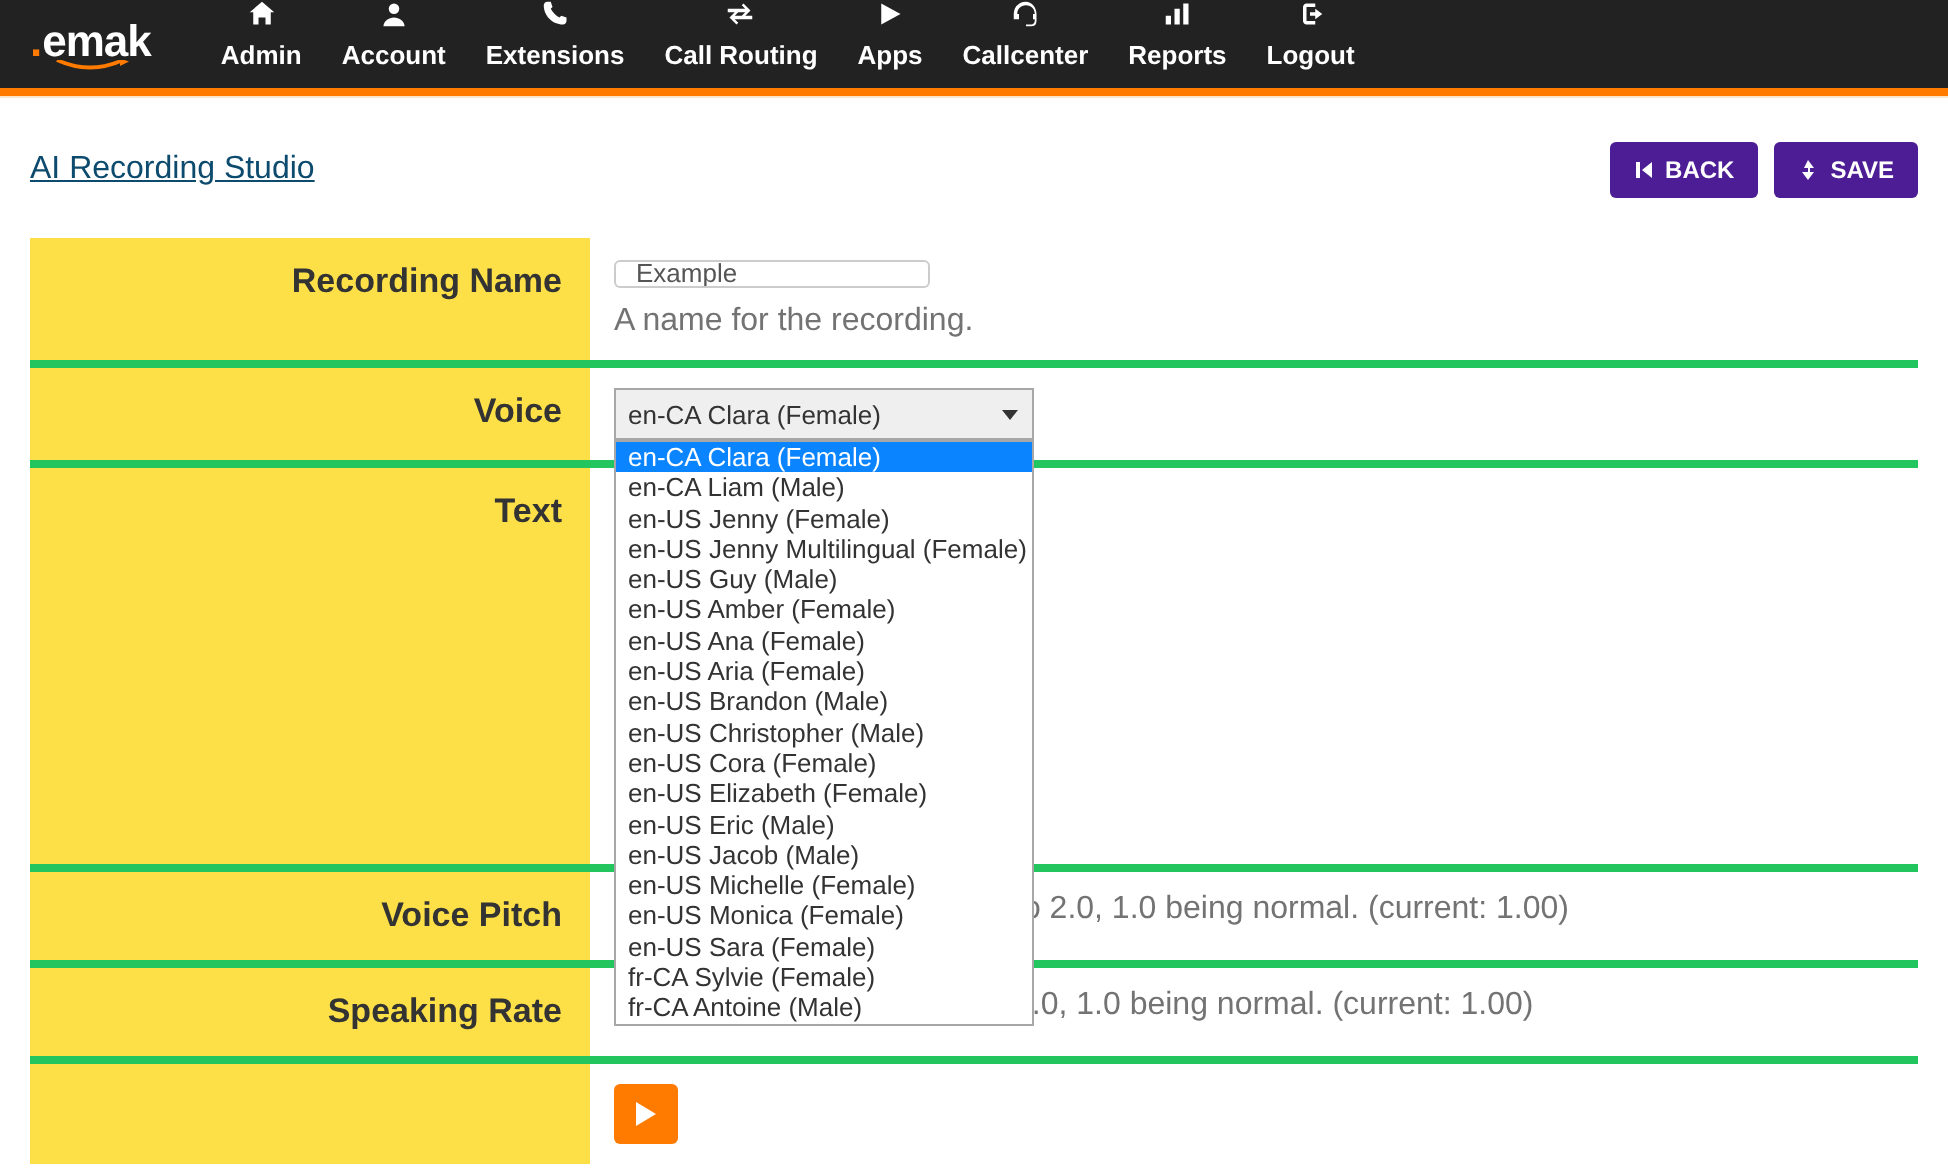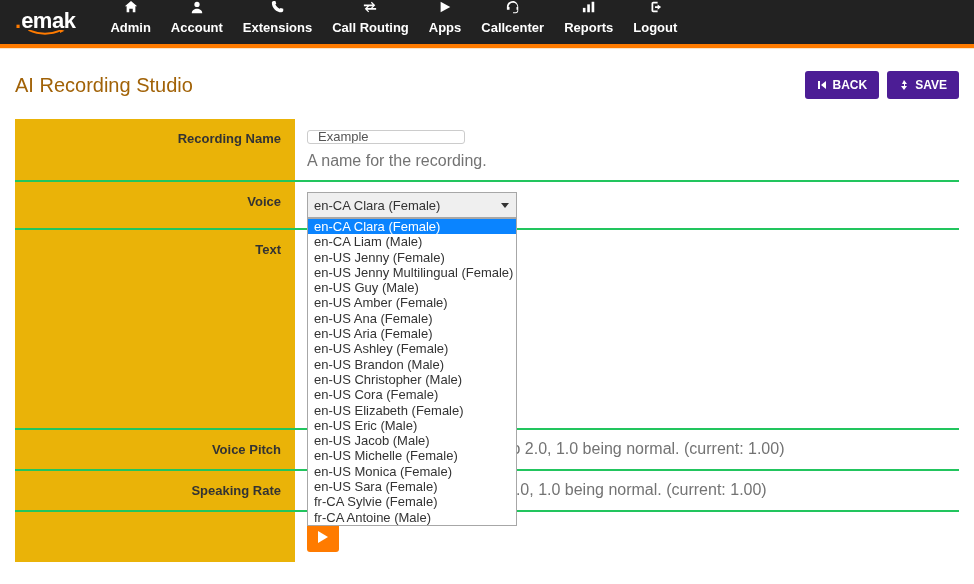--- a/index.html
+++ b/index.html
@@ -12,30 +12,30 @@
   .brand-dot { color: #ff7b00; font-size: 22px; font-weight: 600; }
   .brand-swoosh { display: block; height: 6px; margin-top: -4px; }
   .nav-items { display: flex; gap: 0; }
   .nav-item { color: #fff; padding: 0 10px; height: 44px; display: flex; align-items: center; gap: 6px; font-weight: 700; font-size: 13px; cursor: pointer; flex-direction: column; }
   .nav-item svg { width: 14px; height: 14px; fill: #fff; }
   .orange-bar { height: 4px; background: #ff7b00; }
   .orange-line { height: 1px; background: #f0ad4e; opacity: 0.3; }
   
   
   .page-header { display: flex; justify-content: space-between; align-items: center; padding: 22px 15px 20px; }
-  .page-title { color: #a16207; font-size: 20px; font-weight: 400; }
+  .page-title { color: #0c4a6e; font-size: 16px; font-weight: 400; text-decoration: underline; }
   .header-buttons { display: flex; gap: 8px; }
   .btn { background: #4c1d95; color: #fff; border: none; border-radius: 3px; padding: 7px 12px; font-size: 12px; font-weight: 700; display: inline-flex; align-items: center; gap: 6px; cursor: pointer; }
   .btn svg { width: 10px; height: 10px; fill: #fff; }
   
   
   .form { padding: 0 15px 15px; }
-  .form-row { display: flex; border-top: 2px solid #22c55e; }
+  .form-row { display: flex; border-top: 4px solid #22c55e; }
   .form-row:first-child { border-top: none; }
-  .form-label { width: 280px; background: #eab308; padding: 12px 14px; text-align: right; font-weight: 700; color: #333; font-size: 13px; }
+  .form-label { width: 280px; background: #fde047; padding: 12px 14px; text-align: right; font-weight: 700; color: #333; font-size: 17px; }
   .form-field { flex: 1; padding: 10px 12px; position: relative; }
   .help-text { color: #737373; font-size: 16px; margin-top: 8px; }
   .text-input { width: 158px; height: 14px; padding: 4px 10px; border: 1px solid #ccc; border-radius: 3px; font-size: 13px; color: #555; }
   .select-box { width: 210px; height: 26px; padding: 3px 6px; border: 1px solid #a7a7a7; background: #efefef; font-size: 13px; color: #333; appearance: none; position: relative; }
   .select-wrap { position: relative; display: inline-block; }
   .select-wrap::after { content: ""; position: absolute; right: 8px; top: 11px; border-left: 4px solid transparent; border-right: 4px solid transparent; border-top: 5px solid #333; pointer-events: none; }
   .textarea { width: 205px; height: 175px; border: 1px solid #ccc; border-radius: 3px; padding: 6px; font-size: 13px; resize: both; }
   
   
   .dropdown-list { position: absolute; left: 12px; top: 36px; width: 210px; background: #fff; border: 1px solid #a7a7a7; max-height: 312px; overflow-y: scroll; z-index: 100; }
@@ -157,21 +157,20 @@
       </div>
       <div class="dropdown-list" id="voice-dropdown">
           <div class="dropdown-option selected">en-CA Clara (Female)</div>
           <div class="dropdown-option">en-CA Liam (Male)</div>
           <div class="dropdown-option">en-US Jenny (Female)</div>
           <div class="dropdown-option">en-US Jenny Multilingual (Female)</div>
           <div class="dropdown-option">en-US Guy (Male)</div>
           <div class="dropdown-option">en-US Amber (Female)</div>
           <div class="dropdown-option">en-US Ana (Female)</div>
           <div class="dropdown-option">en-US Aria (Female)</div>
-          <div class="dropdown-option">en-US Ashley (Female)</div>
           <div class="dropdown-option">en-US Brandon (Male)</div>
           <div class="dropdown-option">en-US Christopher (Male)</div>
           <div class="dropdown-option">en-US Cora (Female)</div>
           <div class="dropdown-option">en-US Elizabeth (Female)</div>
           <div class="dropdown-option">en-US Eric (Male)</div>
           <div class="dropdown-option">en-US Jacob (Male)</div>
           <div class="dropdown-option">en-US Michelle (Female)</div>
           <div class="dropdown-option">en-US Monica (Female)</div>
           <div class="dropdown-option">en-US Sara (Female)</div>
           <div class="dropdown-option">fr-CA Sylvie (Female)</div>

